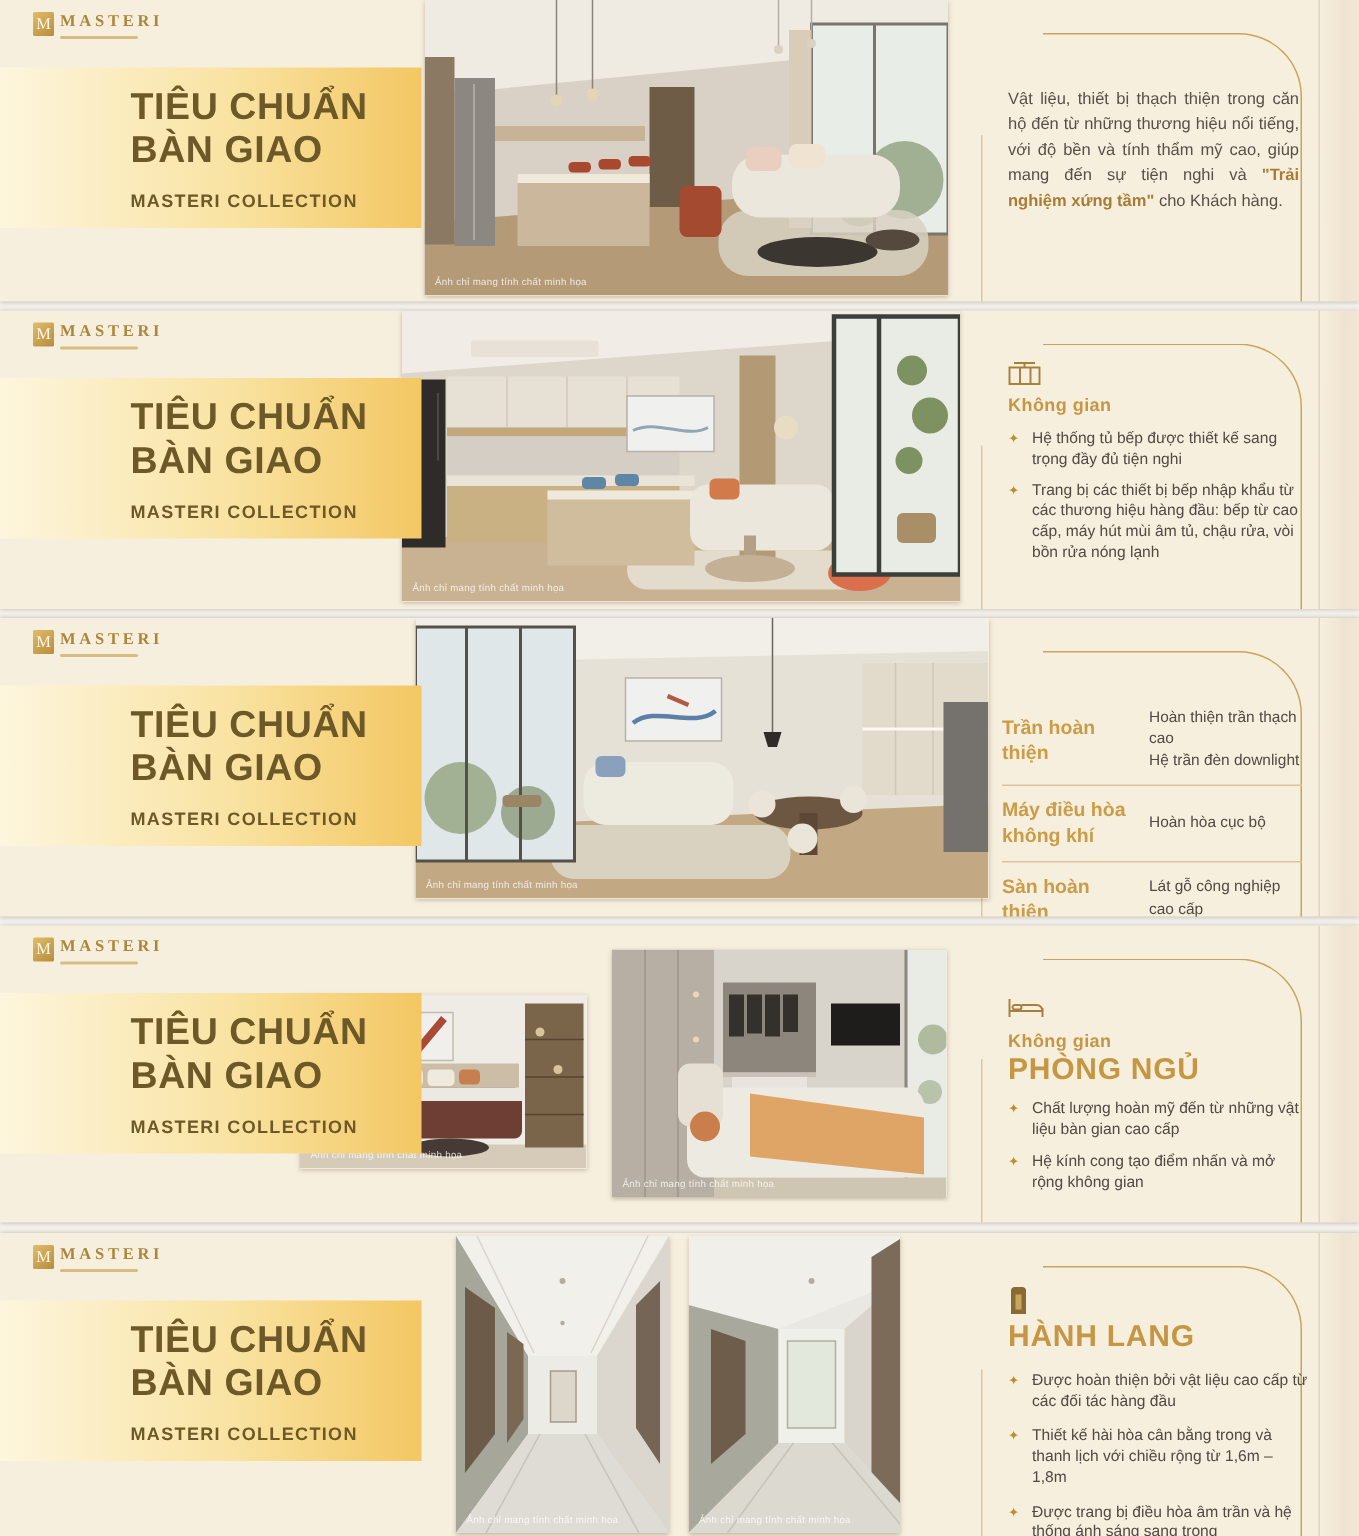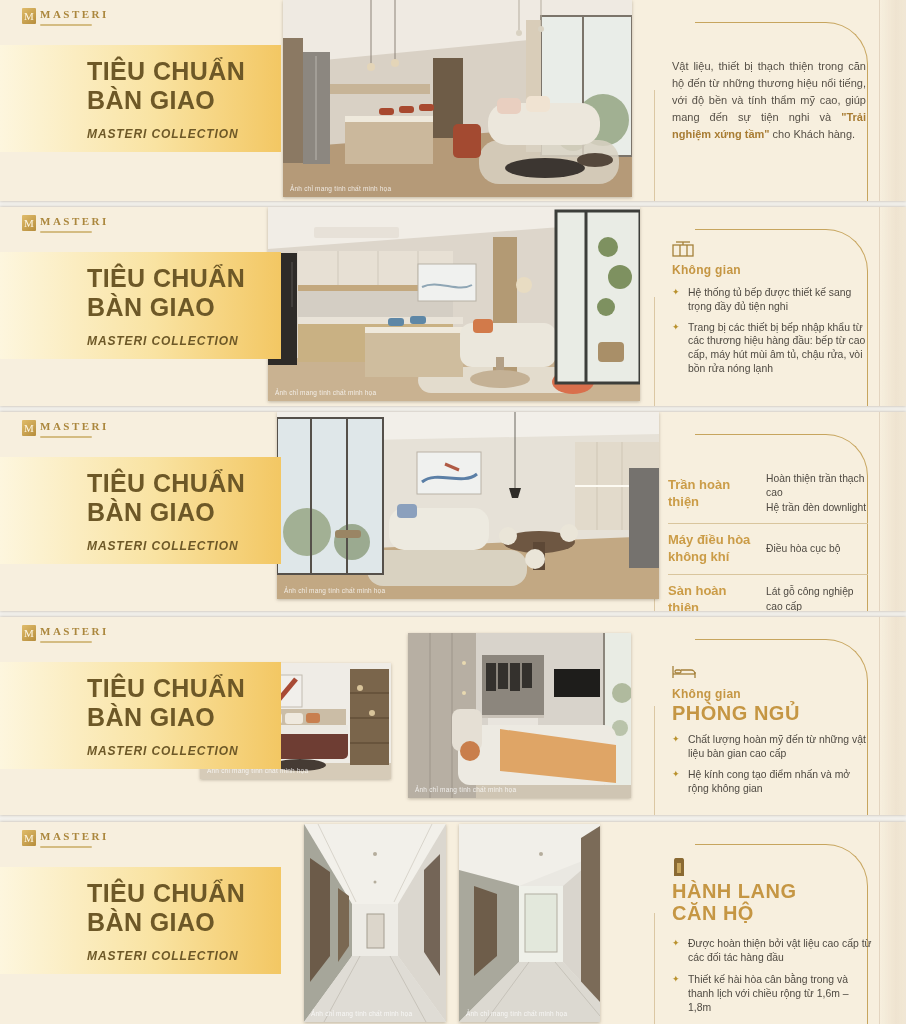--- a/index.html
+++ b/index.html
@@ -16,21 +16,21 @@
     font-family:"Liberation Serif",serif;font-size:11px;line-height:16px;text-align:center;display:block;border-radius:1px;}
   .logo-body{display:flex;flex-direction:column;}
   .logo-text{font-family:"Liberation Serif",serif;font-size:11px;letter-spacing:2.5px;color:#ab873d;font-weight:bold;line-height:13px;}
   .logo-tagline{width:52px;height:2px;background:#d4bc82;margin-top:3px;border-radius:1px;}
   
   .banner{position:absolute;left:0;top:45px;width:281px;height:107px;
     background:linear-gradient(90deg,#fdf6de 0%,#f9e3a2 55%,#f3c763 100%);
     display:flex;flex-direction:column;justify-content:center;padding-left:87px;box-sizing:border-box;z-index:4;}
   .banner-title{font-size:25px;font-weight:bold;color:#6d5827;letter-spacing:.4px;line-height:1.18;}
   .banner-title span{display:block;}
-  .banner-sub{font-size:12px;font-weight:bold;color:#6d5827;letter-spacing:.9px;margin-top:11px;font-style:italic;}
+  .banner-sub{font-size:12px;font-weight:bold;color:#6d5827;letter-spacing:.9px;margin-top:11px;}
   
   .photo{position:absolute;margin:0;padding:0;overflow:hidden;box-shadow:0 1px 3px rgba(90,75,55,.35);z-index:3;}
   .photo svg{display:block;width:100%;height:100%;}
   .caption{position:absolute;left:7px;bottom:5px;font-size:6.5px;color:rgba(255,255,255,.78);letter-spacing:.2px;}
   .ph-1{left:283px;top:0;width:349px;height:197px;}
   .ph-2{left:268px;top:0;width:372px;height:194px;}
   .ph-3{left:277px;top:0;width:382px;height:187px;}
   .ph-4a{left:200px;top:46px;width:191px;height:116px;}
   .ph-4b{left:408px;top:16px;width:223px;height:165px;}
   .ph-5a{left:304px;top:2px;width:142px;height:198px;}
@@ -272,21 +272,21 @@
       </svg>
       <figcaption class="caption">Ảnh chỉ mang tính chất minh họa</figcaption>
     </figure>
     <div class="panel p-spec">
       <div class="spec-row b">
         <div class="spec-label">Trần hoàn thiện</div>
         <div class="spec-value"><span>Hoàn thiện trần thạch cao</span><span class="v2">Hệ trần đèn downlight</span></div>
       </div>
       <div class="spec-row b">
         <div class="spec-label">Máy điều hòa không khí</div>
-        <div class="spec-value"><span>Điều hòa cục bộ</span></div>
+        <div class="spec-value"><span>Hoàn hòa cục bộ</span></div>
       </div>
       <div class="spec-row b">
         <div class="spec-label">Sàn hoàn thiện</div>
         <div class="spec-value"><span>Lát gỗ công nghiệp cao cấp</span></div>
       </div>
 
     </div>
   </section>
 
   <section class="slide s4">
@@ -462,21 +462,20 @@
     </figure>
     <div class="panel p-hall">
       <div class="sect-icon">
         <svg width="14" height="18" viewBox="0 0 14 18">
             <path d="M2,18 V2 a5,2.5 0 0 1 10,0 V18 Z" fill="#8a6a33"></path>
             <rect x="5" y="5" width="4" height="10" fill="#c7a55e"></rect>
           </svg>
       </div>
       <div class="heading">
           <span>HÀNH LANG</span>
-          <span>CĂN HỘ</span>
         </div>
       <ul class="bullets" style="margin-top:12px;gap:9px;">
         <li>
             <span class="b-ic">✦</span>
             <span class="b-tx">Được hoàn thiện bởi vật liệu cao cấp từ các đối tác hàng đầu</span>
           </li>
         <li>
             <span class="b-ic">✦</span>
             <span class="b-tx">Thiết kế hài hòa cân bằng trong và thanh lịch với chiều rộng từ 1,6m – 1,8m</span>
           </li>

